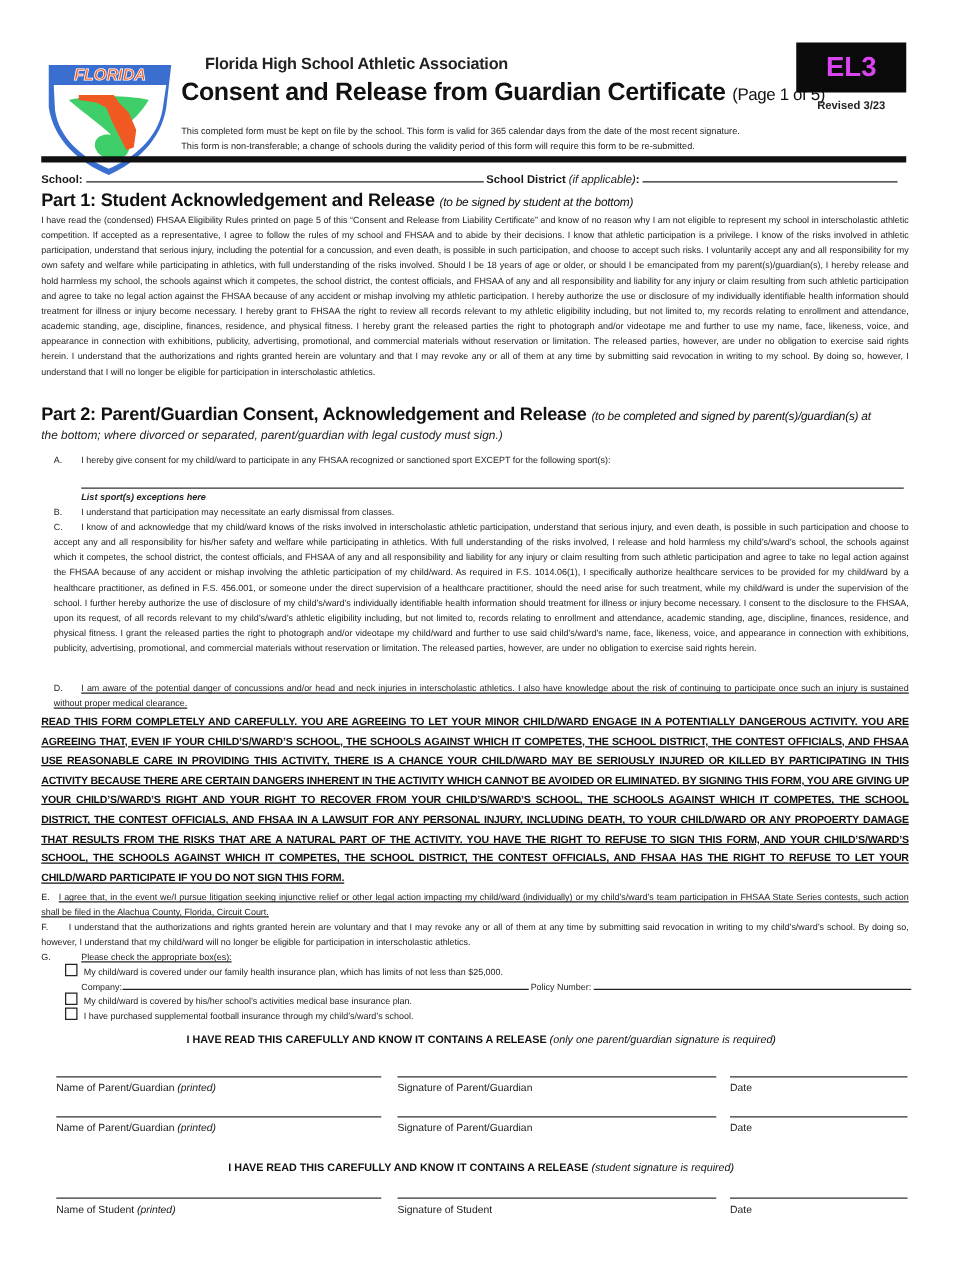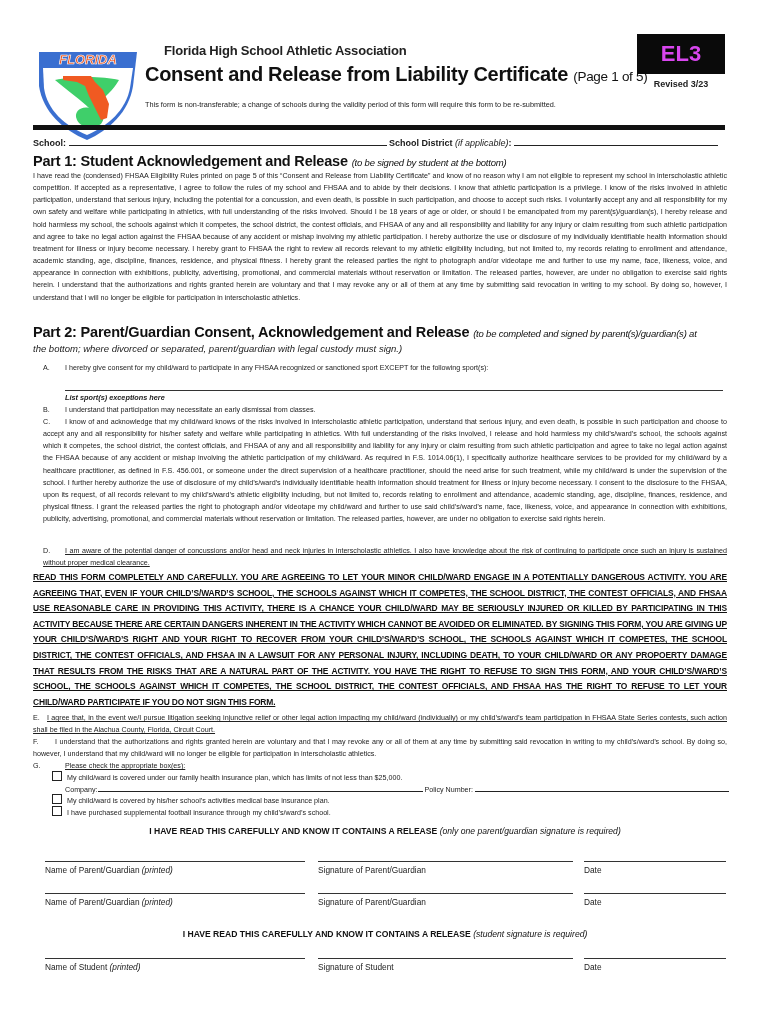--- a/index.html
+++ b/index.html
@@ -53,24 +53,25 @@
       <path d="M6 6 L104 6 L100 40 C96 66 76 84 54 94 C30 84 10 66 6 40 Z" fill="#3a6fd0"></path>
       <path d="M10 22 L100 22 L97 42 C93 64 75 80 54 89 C32 80 14 64 11 42 Z" fill="#ffffff"></path>
       <path d="M22 34 C40 30 70 30 86 34 C80 44 72 52 62 58 C70 62 74 70 68 78 C60 84 48 82 44 74 C40 66 48 60 56 62 C48 54 36 46 22 34 Z" fill="#3fcf6a"></path>
       <path d="M30 30 L58 30 L62 36 L70 44 L76 58 L74 72 L68 74 L62 62 L56 50 L52 40 L44 36 L30 34 Z" fill="#f05a22"></path>
       <rect x="8" y="7" width="94" height="14" fill="#3a6fd0"></rect>
       <text x="55" y="18" text-anchor="middle" font-family="Liberation Sans, sans-serif" font-size="13" font-weight="bold" font-style="italic" fill="#f05a22" stroke="#ffffff" stroke-width="0.6">FLORIDA</text>
     </svg>
   </div>
 
   <div class="abs org">Florida High School Athletic Association</div>
-  <div class="abs title"><span>Consent and Release from Liability Certificate</span> <span class="pg">(Page 1 of 5)</span></div>
+  <div class="abs title"><span>Consent and Release from Guardian Certificate</span> <span class="pg">(Page 1 of 5)</span></div>
   <div class="abs el3">EL3</div>
   <div class="abs rev">Revised 3/23</div>
   <div class="abs notice">
+    <div>This completed form must be kept on file by the school. This form is valid for 365 calendar days from the date of the most recent signature.</div>
     <div>This form is non-transferable; a change of schools during the validity period of this form will require this form to be re-submitted.</div>
   </div>
   <div class="abs rule"></div>
 
   <div class="abs school-row">
     <span>School:</span>
     <span class="fillline" style="width:318px"></span>
     <span>School District</span>
     <i style="font-weight:normal">(if applicable)</i><span>:</span>
     <span class="fillline" style="width:204px"></span>

